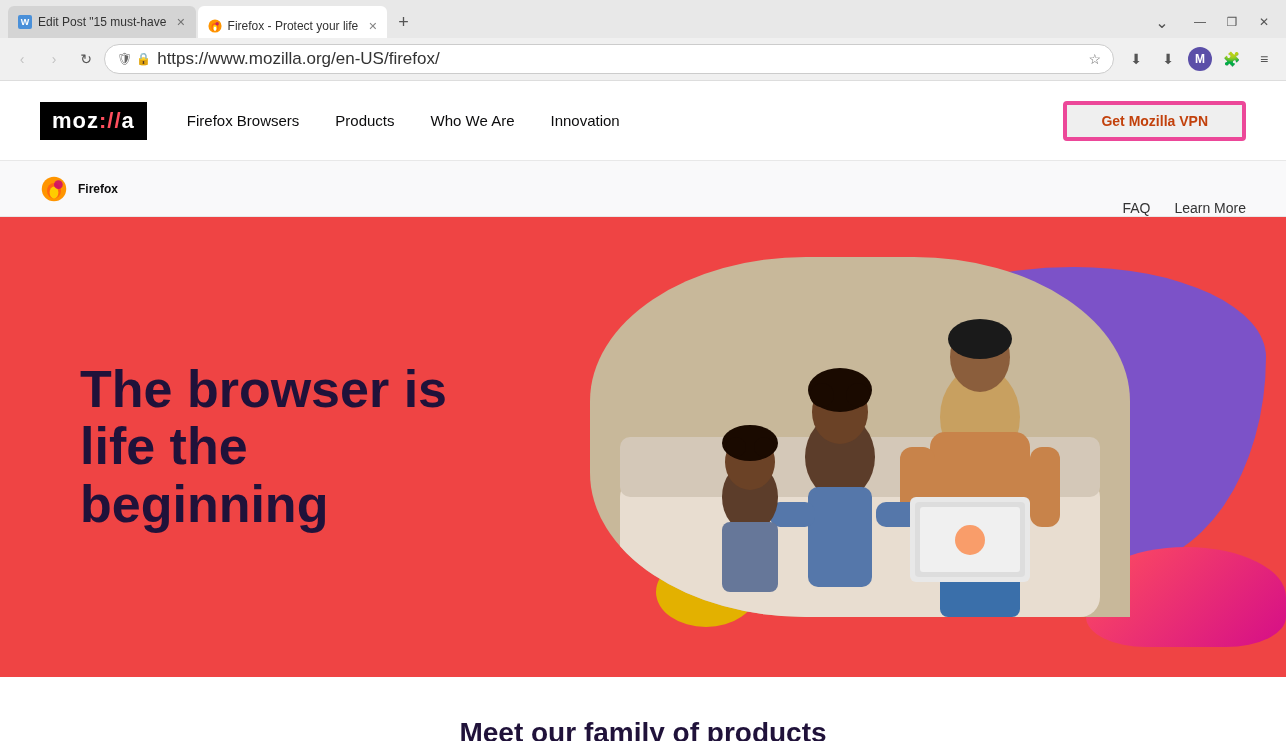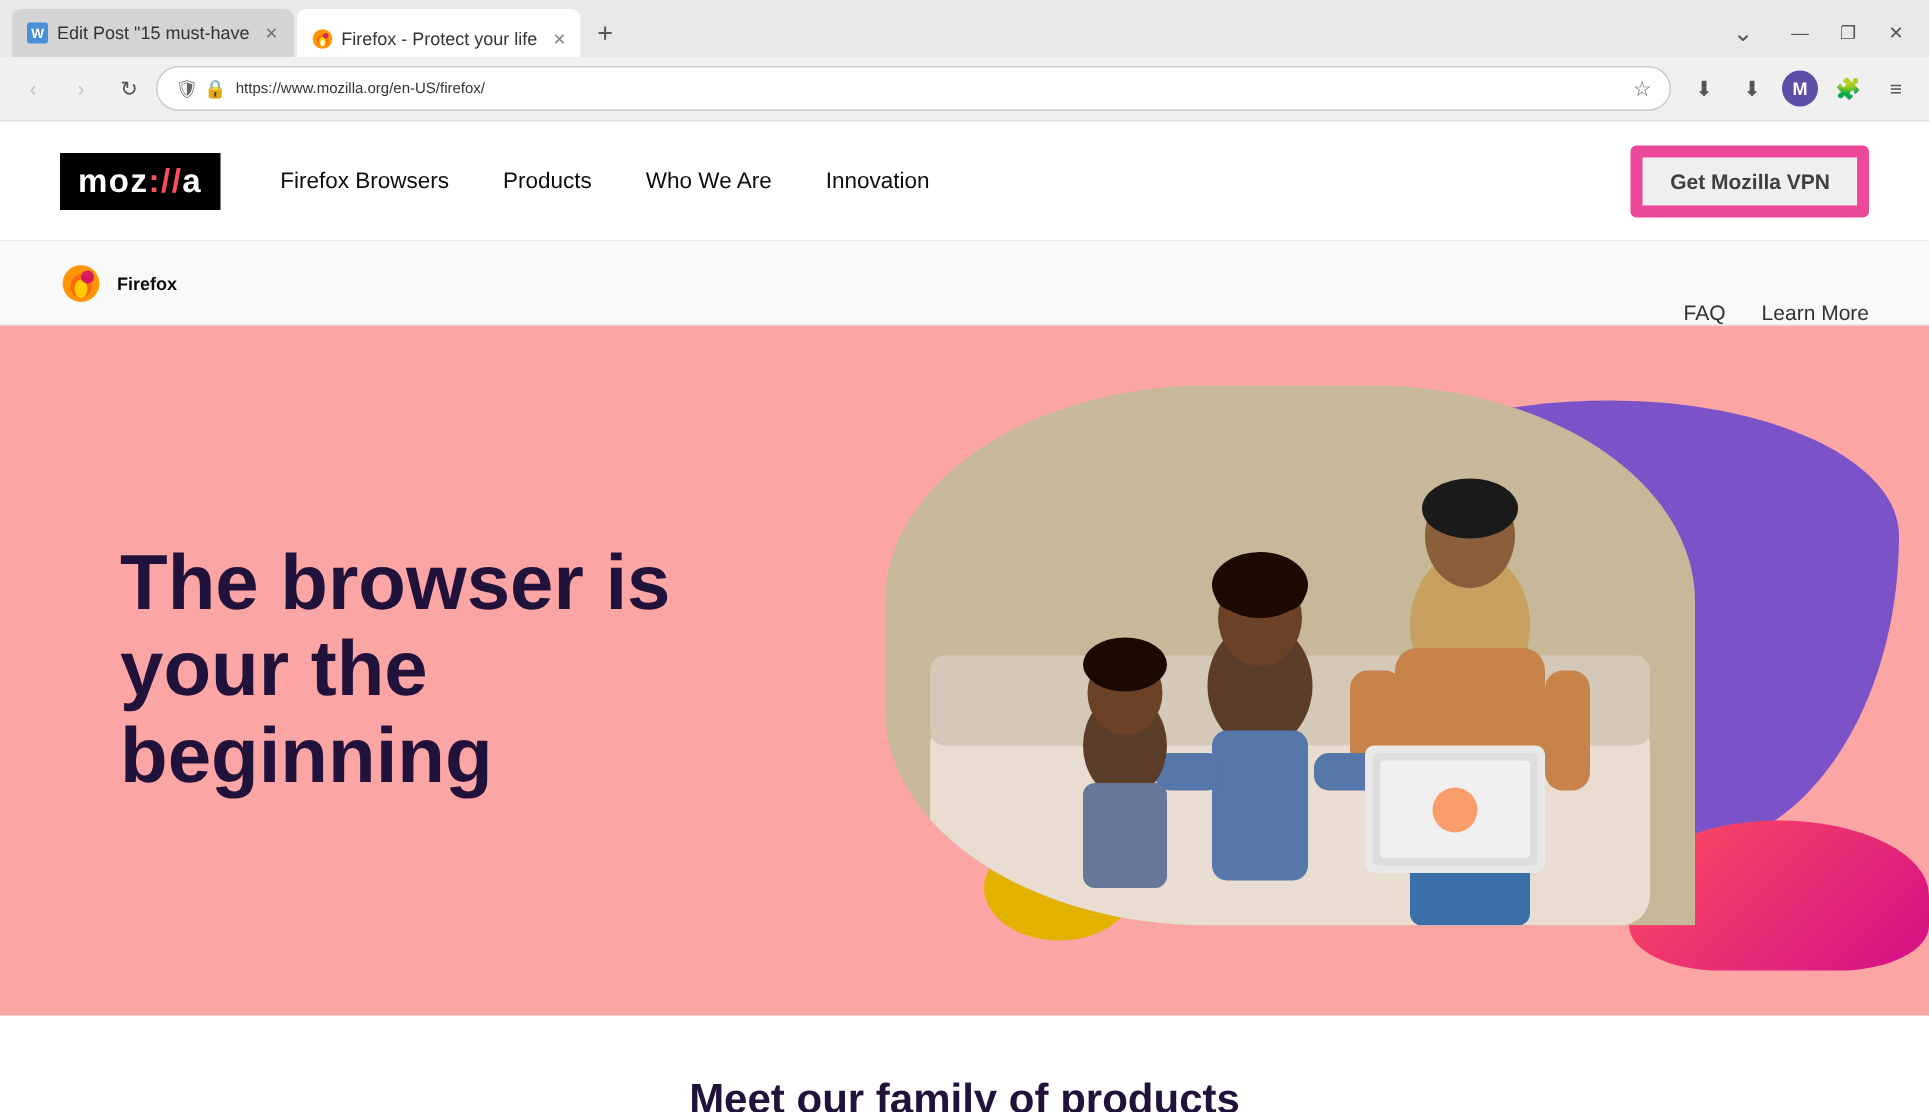--- a/index.html
+++ b/index.html
@@ -122,21 +122,21 @@
       align-items: center;
       background: #fff;
       border: 1px solid #ccc;
       border-radius: 20px;
       padding: 4px 12px;
       height: 30px;
       gap: 6px;
     }
     .address-icons { display: flex; align-items: center; gap: 4px; }
     .addr-icon { font-size: 12px; color: #666; }
-    .address-text { font-size: 10px; color: #333; flex: 1; }
+    .address-text { font-size: 17px; color: #333; flex: 1; }
     .address-star { font-size: 14px; color: #666; margin-left: auto; cursor: pointer; }
     .toolbar-icons {
       display: flex;
       align-items: center;
       gap: 4px;
       margin-left: 4px;
     }
     .toolbar-icon {
       width: 28px;
       height: 28px;
@@ -189,23 +189,23 @@
       flex: 1;
     }
     .nav-link {
       font-size: 15px;
       color: #0c0c0d;
       cursor: pointer;
       text-decoration: none;
       font-weight: 400;
     }
     .nav-cta {
-      border: 8px solid #ec4899;
-      color: #404040;
-      padding: 8px 18px;
+      border: 4px solid #ec4899;
+      color: #c2410c;
+      padding: 8px 34px;
       border-radius: 4px;
       font-size: 14px;
       font-weight: 700;
       cursor: pointer;
       white-space: nowrap;
     }
 
     
     .sub-nav {
       display: flex;
@@ -238,21 +238,21 @@
     }
 
     
     .hero {
       display: flex;
       align-items: center;
       padding: 40px 80px 40px 80px;
       min-height: 430px;
       position: relative;
       overflow: hidden;
-      background: #fca5a5;
+      background: #ef4444;
     }
     .hero-text {
       flex: 0 0 420px;
       z-index: 2;
     }
     .hero-heading {
       font-size: 52px;
       font-weight: 800;
       color: #20123a;
       line-height: 1.1;
@@ -424,21 +424,21 @@
     <div class="sub-nav-links">
       <a class="sub-nav-link">FAQ</a>
       <a class="sub-nav-link">Learn More</a>
     </div>
   </div>
 
   <section class="hero">
     <div class="hero-text">
       <h1 class="hero-heading">
         <span>The browser is</span><br>
-        <span>your the</span><br>
+        <span>life the</span><br>
         <span>beginning</span>
       </h1>
     </div>
 
     <div class="hero-image-area">
 
       <div class="blob-container">
         <div class="blob-purple"></div>
         <div class="blob-orange"></div>
         <div class="blob-yellow"></div>

